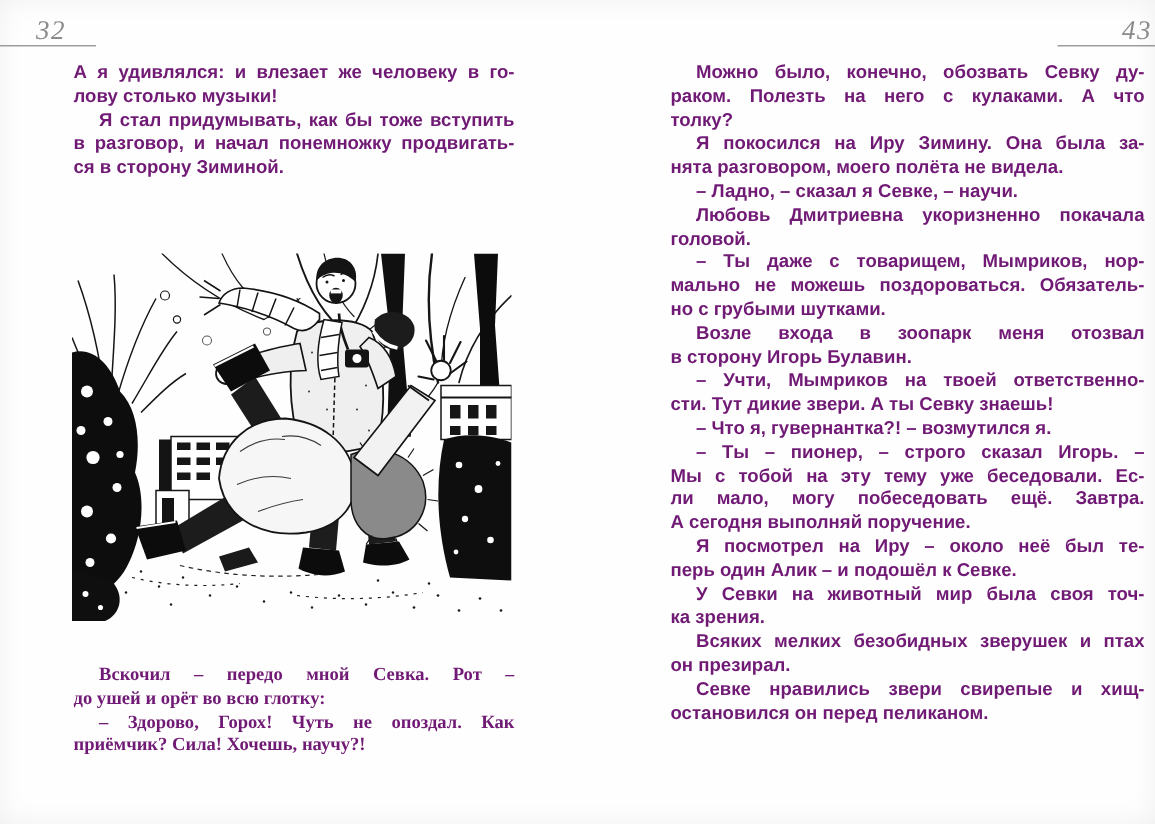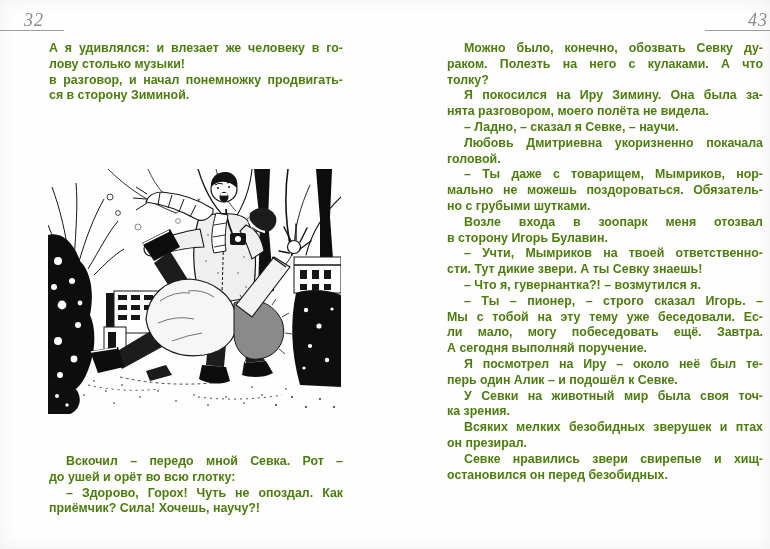--- a/index.html
+++ b/index.html
@@ -8,21 +8,21 @@
     background:#fefefe;
     font-family:"Liberation Sans","DejaVu Sans",sans-serif;
   }
   .spread{position:absolute;inset:0;box-shadow:inset 0 0 18px rgba(0,0,0,.06);}
   .pageno{
     position:absolute;font-family:"Liberation Serif","DejaVu Serif",serif;
     font-style:italic;font-size:18px;color:#8a8a8a;letter-spacing:1px;
   }
   .hrule{position:absolute;height:1px;background:#9c9c9c;}
   .textcol{
-    position:absolute;color:#4d7c0f;font-size:12.4px;line-height:15.8px;
+    position:absolute;color:#701a75;font-size:12.4px;line-height:15.8px;
     font-weight:bold;text-rendering:optimizeLegibility;
   }
   .para{margin:0;}
   .line{
     text-align:justify;text-align-last:justify;text-justify:inter-word;
     white-space:normal;overflow:hidden;height:15.8px;
   }
   .line.last{text-align-last:left;}
   .line.first{text-indent:17px;}
   .illus{position:absolute;left:48px;top:169px;width:293px;height:245px;}
@@ -38,20 +38,21 @@
 
   <div class="pageno" style="left:748px;top:10px;">43</div>
   <div class="hrule" style="left:705px;top:30px;width:65px;"></div>
 
   <div class="textcol" style="left:49px;top:41px;width:294px;">
       <div class="para">
         <div class="line">А я удивлялся: и влезает же человеку в го-</div>
         <div class="line last">лову столько музыки!</div>
       </div>
       <div class="para">
+        <div class="line first">Я стал придумывать, как бы тоже вступить</div>
         <div class="line">в разговор, и начал понемножку продвигать-</div>
         <div class="line last">ся в сторону Зиминой.</div>
       </div>
     </div>
 
   <div class="illus" role="img" aria-label="Чёрно-белый рисунок: хохочущий Севка с развевающимся шарфом, перед ним мальчик кувырком упал в сугроб, вокруг зимние деревья, кусты и дома">
     <svg viewBox="0 0 293 245">
 
       <g stroke="#161616" fill="none" stroke-linecap="round">
         <path d="M150 0 C158 26 170 44 184 54" stroke-width="1.3"></path>
@@ -253,21 +254,21 @@
           <path d="M252 80 L263 72"></path>
             <path d="M241 84 L231 82"></path>
         </g>
 
         <path d="M98 202 L118 196 L124 206 L102 212 Z" fill="#1a1a1a"></path>
         <path d="M72 208 q44 10 92 6" stroke="#222222" stroke-width="0.8" fill="none" stroke-dasharray="3 3"></path>
       </g>
     </svg>
   </div>
 
-  <div class="textcol" style="left:49px;top:454px;width:294px;">
+  <div class="textcol" style="left:49px;top:442px;width:294px;font-family:Liberation Serif, serif;">
       <div class="para">
         <div class="line first">Вскочил – передо мной Севка. Рот –</div>
         <div class="line last">до ушей и орёт во всю глотку:</div>
       </div>
       <div class="para">
         <div class="line first">– Здорово, Горох! Чуть не опоздал. Как</div>
         <div class="line last">приёмчик? Сила! Хочешь, научу?!</div>
       </div>
     </div>
 
@@ -317,17 +318,17 @@
       <div class="para">
         <div class="line first">У Севки на животный мир была своя точ-</div>
         <div class="line last">ка зрения.</div>
       </div>
       <div class="para">
         <div class="line first">Всяких мелких безобидных зверушек и птах</div>
         <div class="line last">он презирал.</div>
       </div>
       <div class="para">
         <div class="line first">Севке нравились звери свирепые и хищ-</div>
-        <div class="line last">остановился он перед безобидных.</div>
+        <div class="line last">остановился он перед пеликаном.</div>
       </div>
     </div>
 
 </div>
 
 </body></html>

